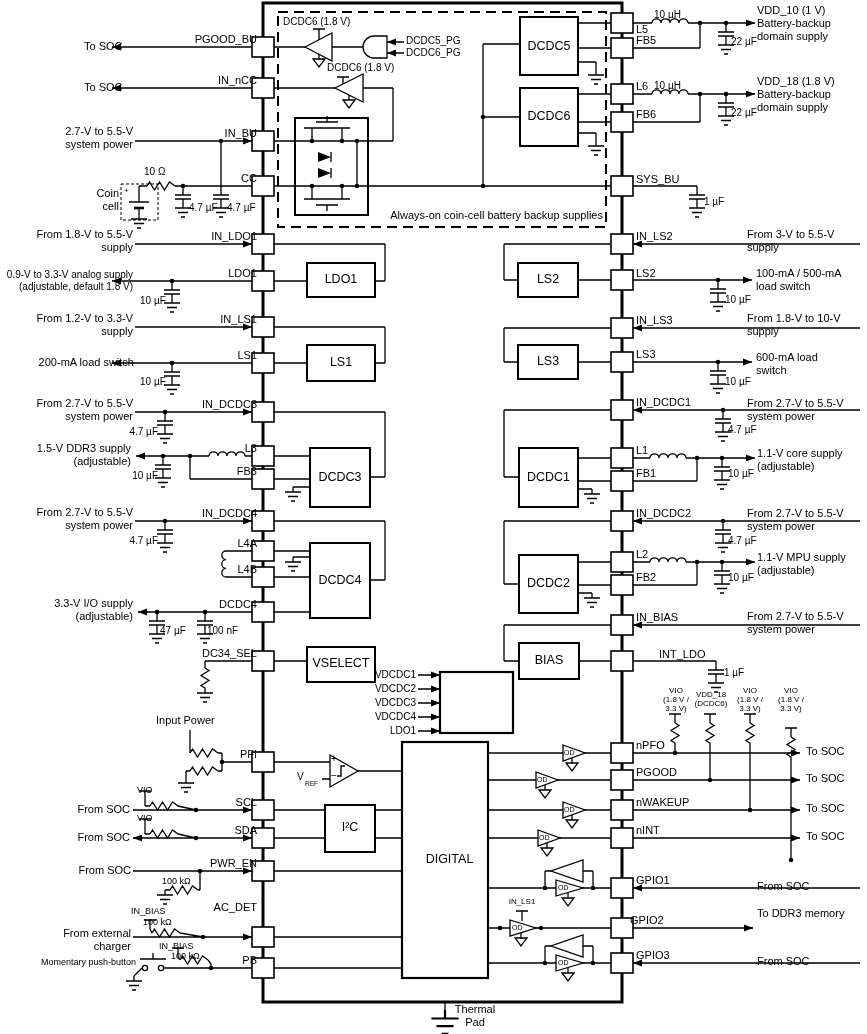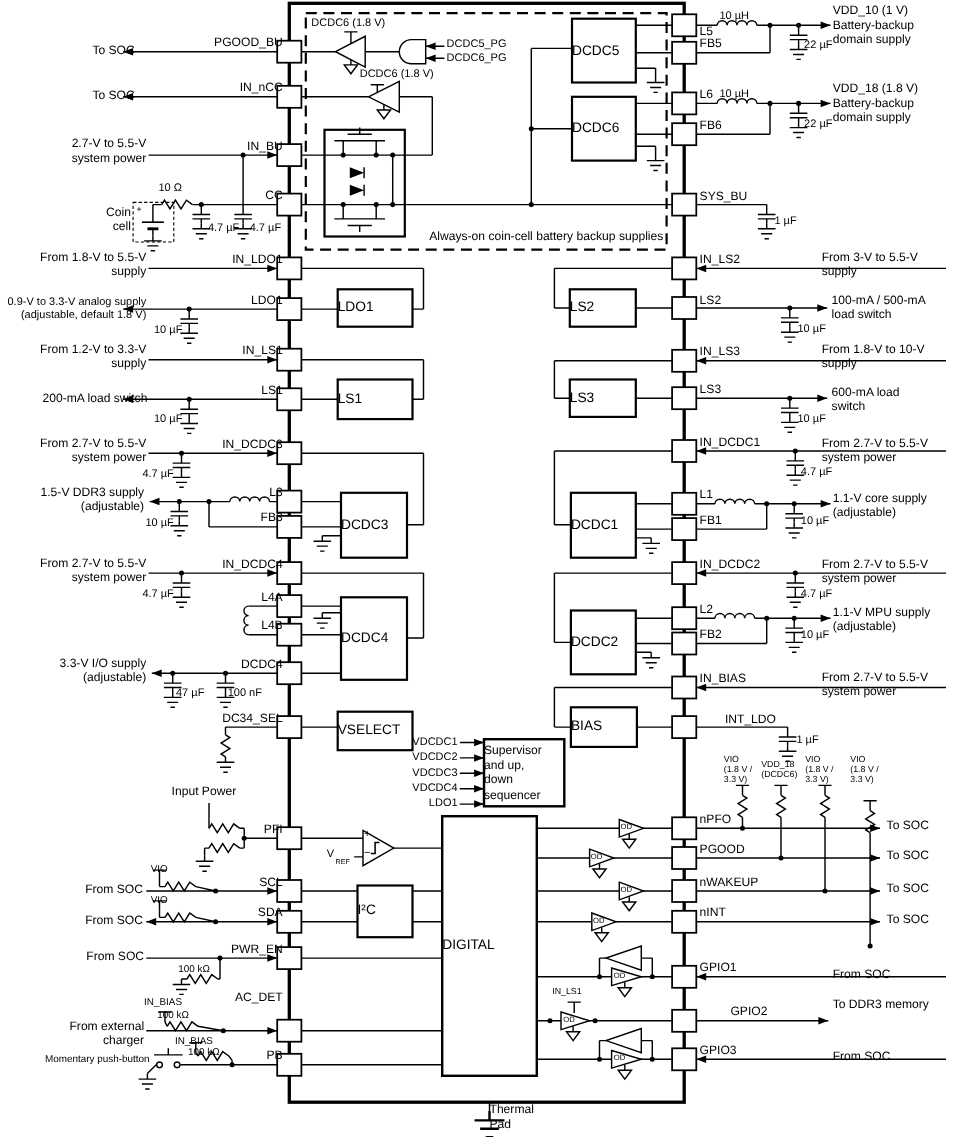--- a/index.html
+++ b/index.html
@@ -1,21 +1,21 @@
 <!DOCTYPE html>
 <html><head>
 <meta charset="utf-8">
 <style>
   html,body{margin:0;padding:0;background:#fff}
   #wrap{position:relative;width:867px;height:1034px;background:#fff;
         font-family:"Liberation Sans",sans-serif;color:#000;overflow:hidden}
   #art{position:absolute;left:0;top:0}
   .lb{position:absolute;font-size:11px;line-height:13px;white-space:pre-line}
   .ra{text-align:right}
-  .ct{}
+  .ct{text-align:center}
   .s10{font-size:10px;line-height:11.5px}
   .s9{font-size:9px;line-height:10px}
   .s8{font-size:8px;line-height:9px}
   .s7{font-size:7px;line-height:8px}
   .blk{font-size:12.5px}
   .sup{font-size:11px;line-height:13.5px}
   .sub{font-size:6.5px}
 </style>
 </head>
 <body>
@@ -418,41 +418,37 @@
 <div class="lb" style="left:636px;top:507px">IN_DCDC2</div>
 <div class="lb" style="left:636px;top:548px">L2</div>
 <div class="lb" style="left:636px;top:571px">FB2</div>
 <div class="lb" style="left:636px;top:611px">IN_BIAS</div>
 <div class="lb" style="left:659px;top:648px">INT_LDO</div>
 <div class="lb" style="left:636px;top:739px">nPFO</div>
 <div class="lb" style="left:636px;top:766px">PGOOD</div>
 <div class="lb" style="left:636px;top:796px">nWAKEUP</div>
 <div class="lb" style="left:636px;top:824px">nINT</div>
 <div class="lb" style="left:636px;top:874px">GPIO1</div>
-<div class="lb" style="left:664px;top:914px">GPIO2</div>
+<div class="lb" style="left:630px;top:914px">GPIO2</div>
 <div class="lb" style="left:636px;top:949px">GPIO3</div>
 
 <div class="lb blk ct" style="left:520px;top:40px;width:58px">DCDC5</div>
 <div class="lb blk ct" style="left:520px;top:110px;width:58px">DCDC6</div>
 <div class="lb blk ct" style="left:307px;top:273px;width:68px">LDO1</div>
 <div class="lb blk ct" style="left:307px;top:356px;width:68px">LS1</div>
 <div class="lb blk ct" style="left:518px;top:273px;width:60px">LS2</div>
 <div class="lb blk ct" style="left:518px;top:355px;width:60px">LS3</div>
 <div class="lb blk ct" style="left:310px;top:471px;width:60px">DCDC3</div>
 <div class="lb blk ct" style="left:310px;top:574px;width:60px">DCDC4</div>
 <div class="lb blk ct" style="left:519px;top:471px;width:59px">DCDC1</div>
 <div class="lb blk ct" style="left:519px;top:577px;width:59px">DCDC2</div>
 <div class="lb blk ct" style="left:307px;top:657px;width:68px">VSELECT</div>
 <div class="lb blk ct" style="left:519px;top:654px;width:60px">BIAS</div>
 <div class="lb blk ct" style="left:325px;top:821px;width:50px">I²C</div>
 <div class="lb blk ct" style="left:402px;top:853px;width:95px">DIGITAL</div>
-<div class="lb sup ct" style="left:440px;top:676px;width:73px">Supervisor
-and up,
-down
-sequencer</div>
 
 <div class="lb s10 ra" style="right:451px;top:669px">VDCDC1</div>
 <div class="lb s10 ra" style="right:451px;top:683px">VDCDC2</div>
 <div class="lb s10 ra" style="right:451px;top:697px">VDCDC3</div>
 <div class="lb s10 ra" style="right:451px;top:711px">VDCDC4</div>
 <div class="lb s10 ra" style="right:451px;top:725px">LDO1</div>
 
 <div class="lb s10" style="left:283px;top:16px">DCDC6 (1.8 V)</div>
 <div class="lb s10" style="left:327px;top:62px">DCDC6 (1.8 V)</div>
 <div class="lb s10" style="left:406px;top:35px">DCDC5_PG</div>

